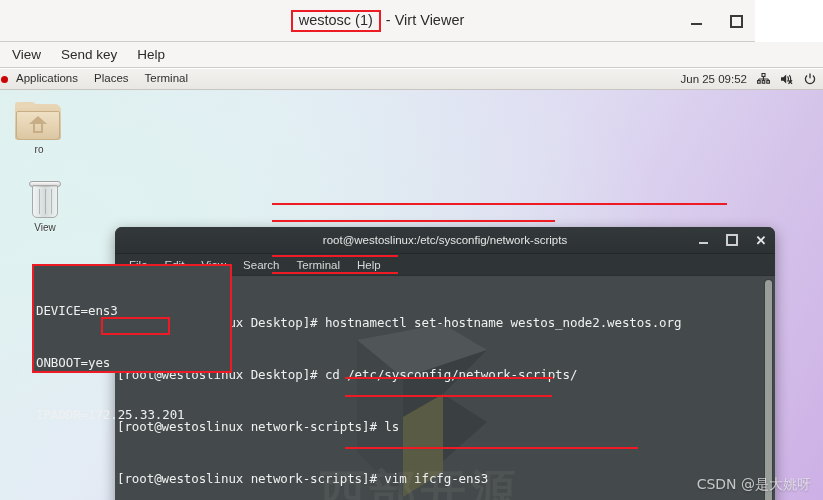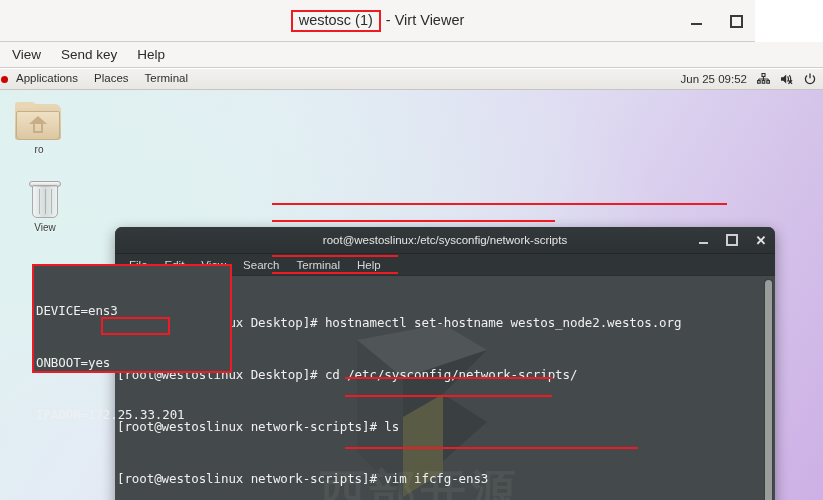--- a/index.html
+++ b/index.html
@@ -517,14 +517,15 @@
       <div class="term-line">DEVICE=ens3</div>
       <div class="term-line">ONBOOT=yes</div>
       <div class="term-line">IPADDR=172.25.33.201</div>
       
       
     </div>
     <div class="cfg-frame"></div>
   </div>
   <div class="ann-box" style="left:101px; top:317px; width:69px; height:18px;"></div>
 
+  <div class="csdn">CSDN @是大姚呀</div>
 
 </div>
 
 </body></html>

